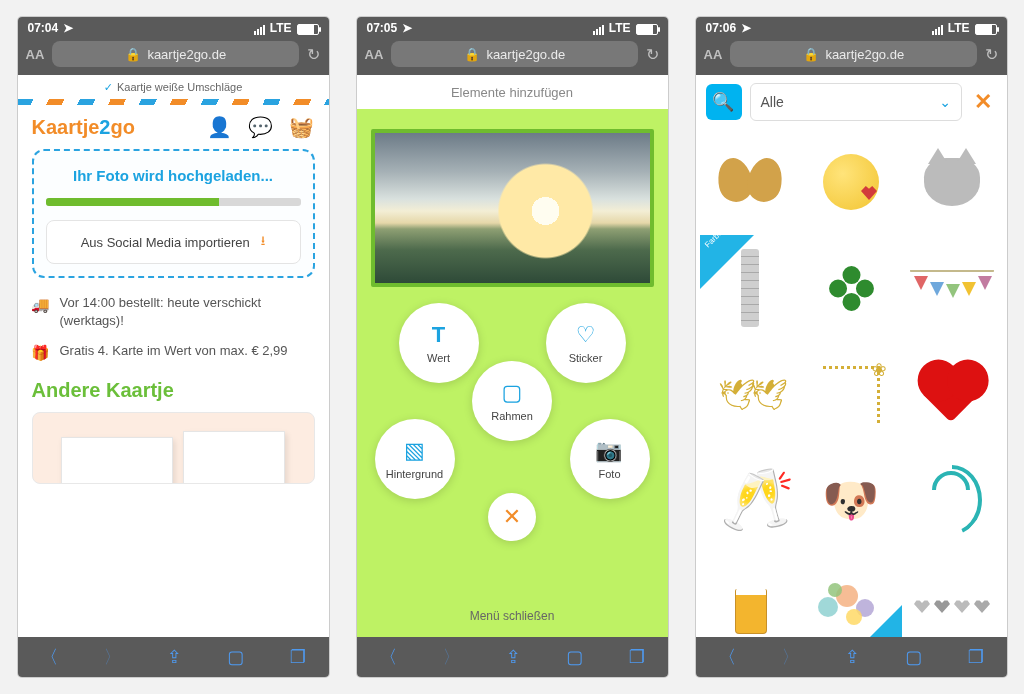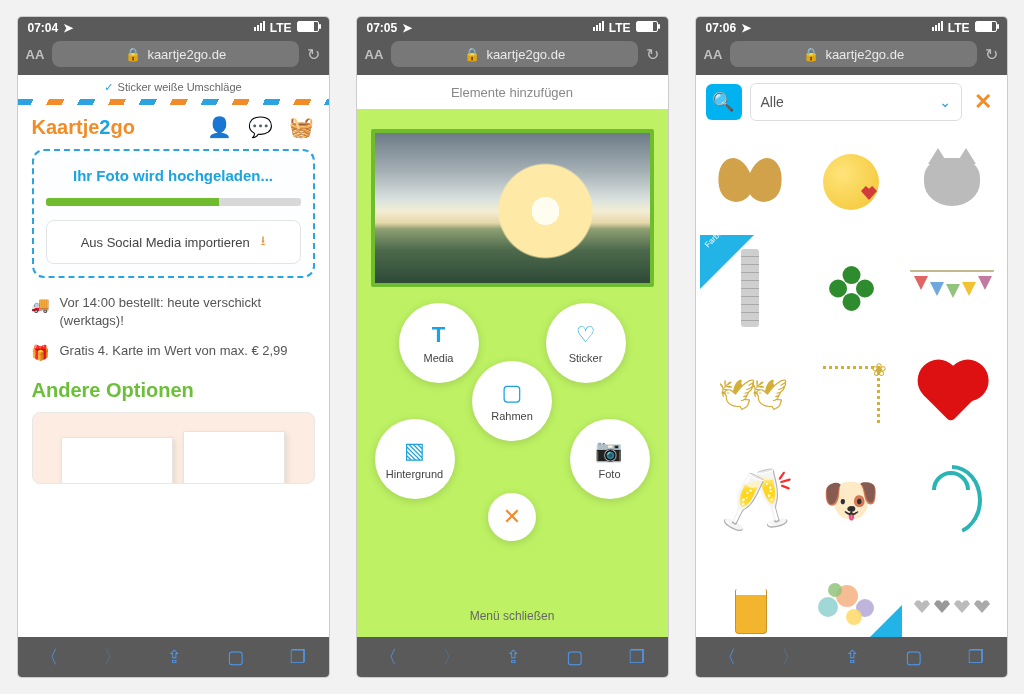--- a/index.html
+++ b/index.html
@@ -43,21 +43,21 @@
     height:22px;
     background:var(--ios-bar);
     color:#fff;
     display:flex;
     align-items:center;
     justify-content:space-between;
     padding:0 10px;
     font-size:12px;
     font-weight:600;
   }
-  .status .left, .status .right{display:flex;align-items:flex-start;gap:5px}
+  .status .left, .status .right{display:flex;align-items:flex-end;gap:5px}
   .sig{display:inline-flex;align-items:flex-end;gap:1px}
   .sig i{width:2px;background:#fff;display:inline-block}
   .sig i:nth-child(1){height:4px}.sig i:nth-child(2){height:6px}.sig i:nth-child(3){height:8px}.sig i:nth-child(4){height:10px}
   .batt{width:20px;height:9px;border:1px solid #fff;border-radius:2px;position:relative}
   .batt::after{content:"";position:absolute;right:-3px;top:2px;width:2px;height:5px;background:#fff;border-radius:1px}
   .batt i{display:block;height:100%;width:80%;background:#fff}
   
   .addr{
     height:36px;
     background:var(--ios-bar);
@@ -224,21 +224,21 @@
     <div class="url">
       <span>🔒</span>
       <span>kaartje2go.de</span>
     </div>
     <span class="reload">↻</span>
   </div>
 
   <div class="content">
     <div class="promo">
       <span style="color:#1CA3E0">✓</span>
-      <span>Sticker weiße Umschläge</span>
+      <span>Kaartje weiße Umschläge</span>
     </div>
     <div class="stripe"></div>
     <div class="topbar">
       <div class="logo">
         <span class="k1">Kaartje</span><span class="k2">2</span><span class="k3">go</span>
       </div>
       <div class="icons">
         <span>👤</span>
         <span>💬</span>
         <span>🧺</span>
@@ -257,21 +257,21 @@
     <ul class="infolist">
       <li>
         <span class="ic">🚚</span>
         <span>Vor 14:00 bestellt: heute verschickt (werktags)!</span>
       </li>
       <li>
         <span class="ic gift">🎁</span>
         <span>Gratis 4. Karte im Wert von max. € 2,99</span>
       </li>
     </ul>
-    <h2 class="green">Andere Optionen</h2>
+    <h2 class="green">Andere Kaartje</h2>
     <div class="cards-prev"></div>
   </div>
 
   <div class="footer">
     <span>〈</span>
     <span class="dim">〉</span>
     <span>⇪</span>
     <span>▢</span>
     <span>❐</span>
   </div>
@@ -305,21 +305,21 @@
     <span class="reload">↻</span>
   </div>
 
   <div class="content">
     <div class="hdr">Elemente hinzufügen</div>
     <div class="canvas">
       <div class="photo"></div>
       <div class="circles" style="height:270px">
         <div class="cbtn" style="left:28px;top:6px">
           <span class="ci"><b>T</b></span>
-          <span>Media</span>
+          <span>Wert</span>
         </div>
         <div class="cbtn" style="right:28px;top:6px">
           <span class="ci">♡</span>
           <span>Sticker</span>
         </div>
         <div class="cbtn" style="left:50%;margin-left:-40px;top:64px">
           <span class="ci">▢</span>
           <span>Rahmen</span>
         </div>
         <div class="cbtn" style="left:4px;top:122px">

